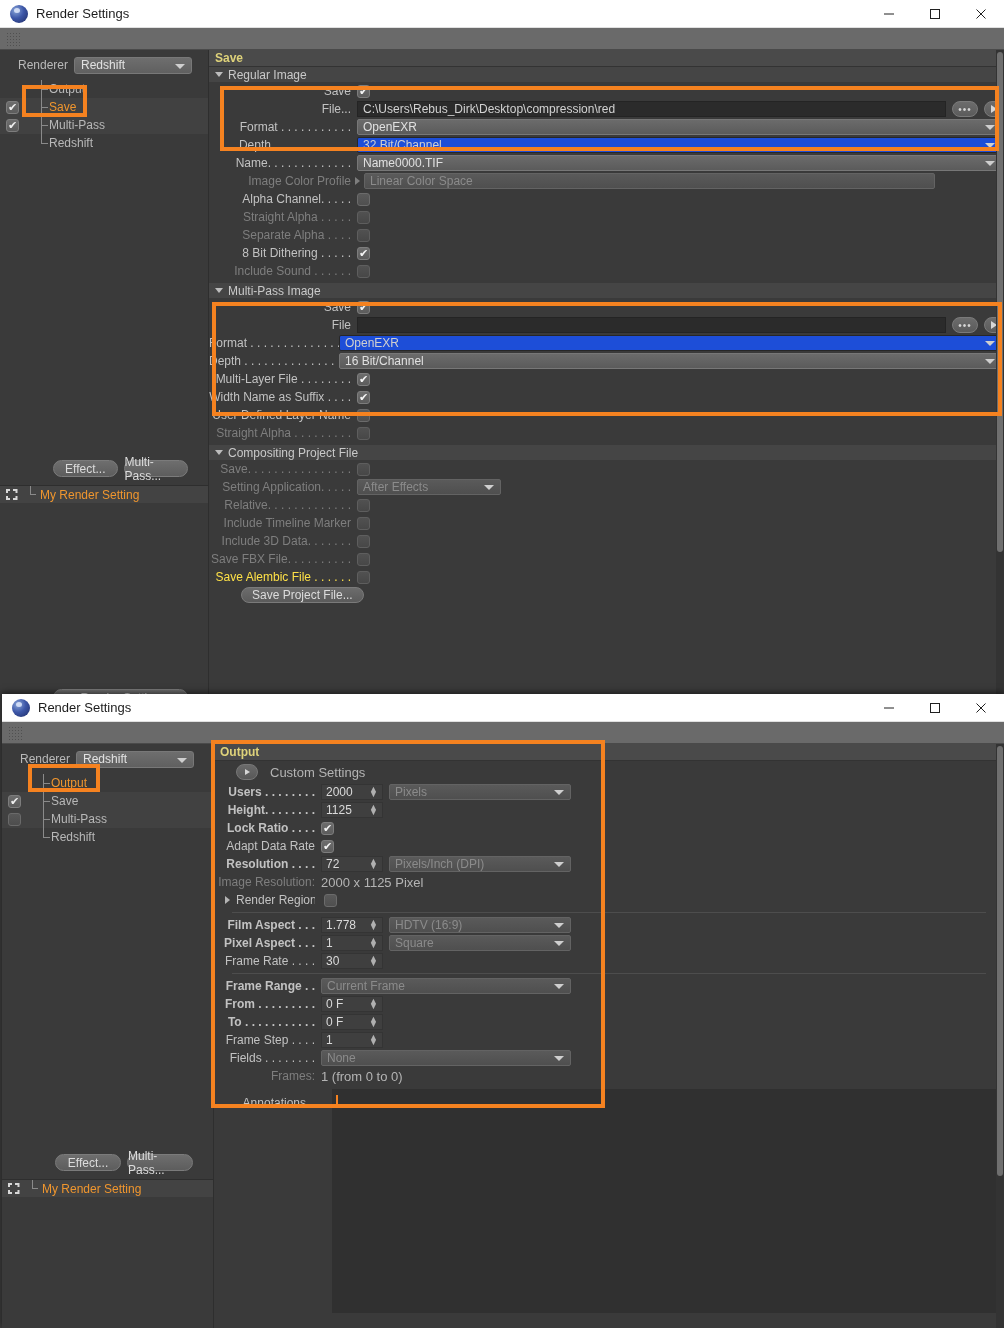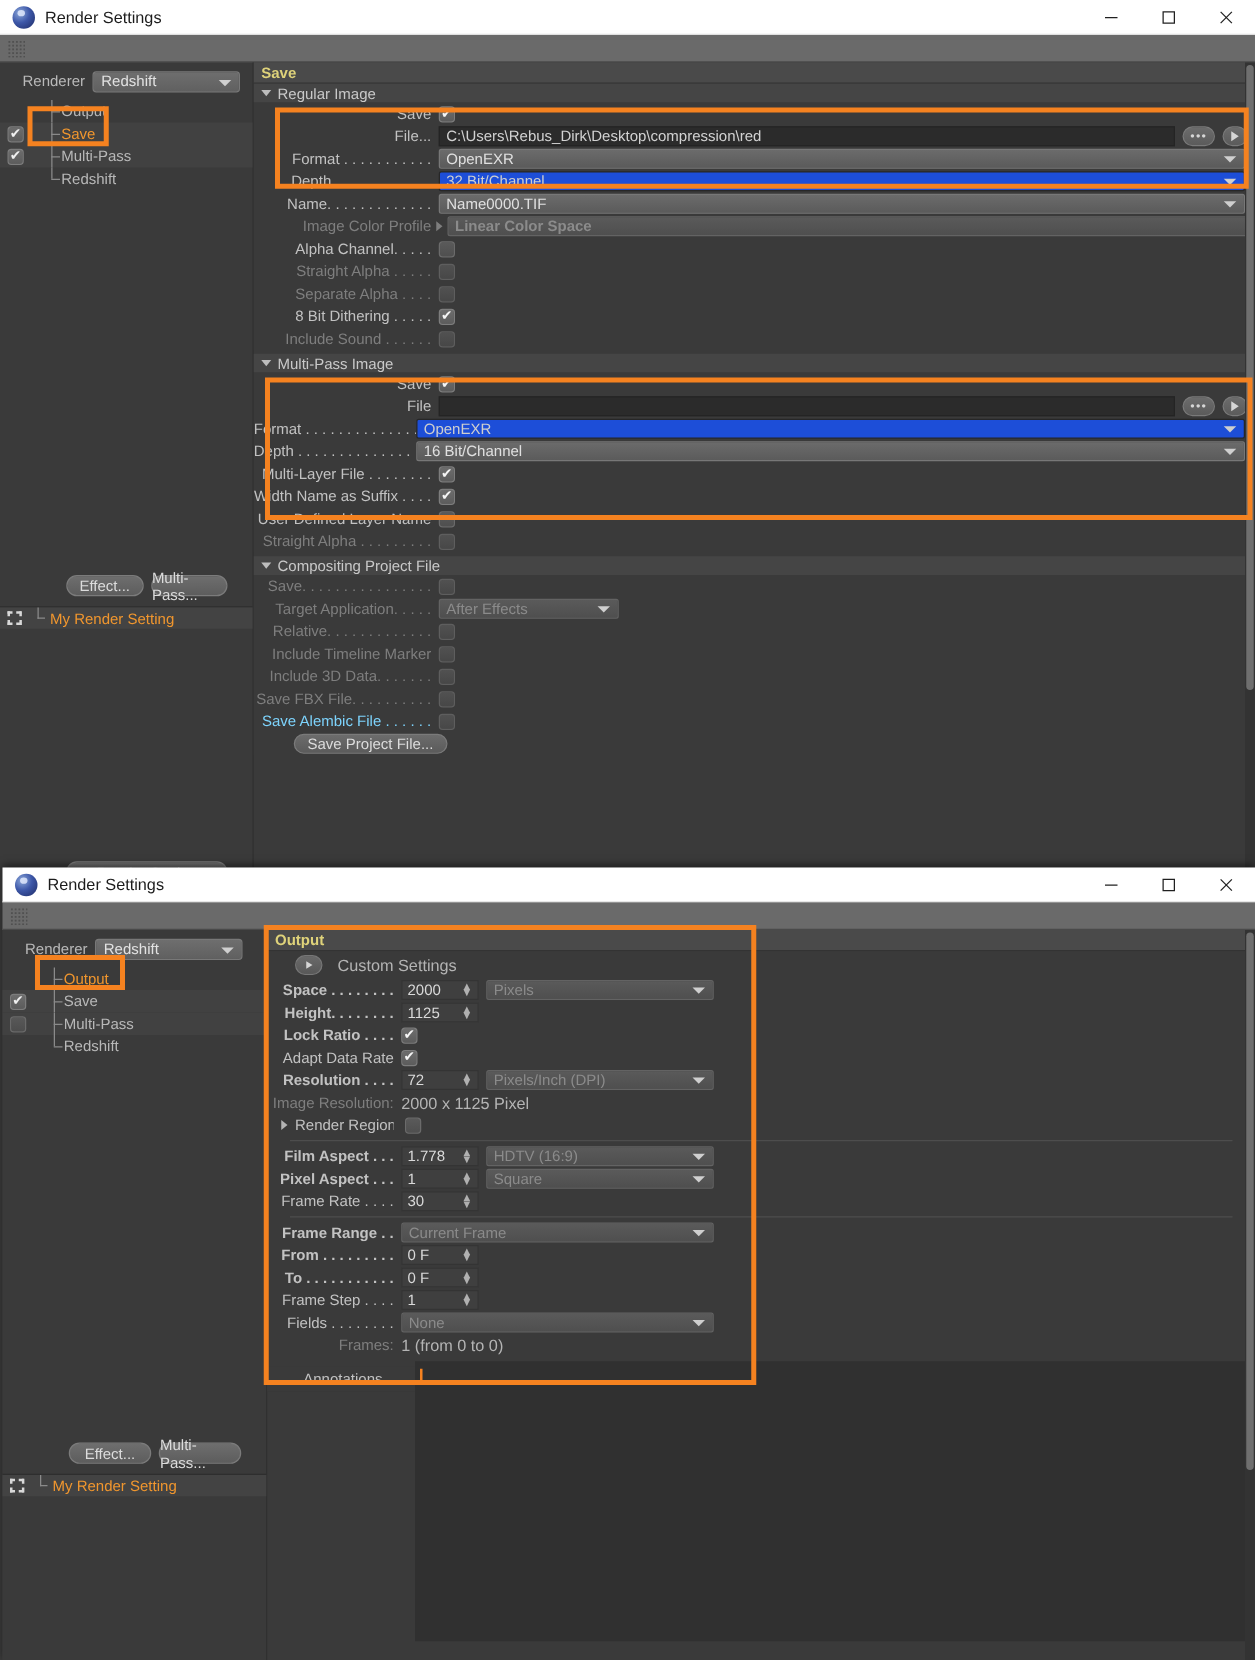--- a/index.html
+++ b/index.html
@@ -337,21 +337,21 @@
         <div class="row">
           <div class="lbl">Name. . . . . . . . . . . . .</div>
           <div class="dropdown" style="width:645px;">
             <span>Name0000.TIF</span>
             <span class="caret"></span>
           </div>
         </div>
         <div class="row">
           <div class="lbl dim">Image Color Profile</div>
           <span class="arrow-right dim" style="margin-left:-2px;margin-right:4px;"></span>
-          <div class="dropdown dim" style="width:646px;font-weight:bold;">
+          <div class="dropdown dim" style="width:571px;">
             <span>Linear Color Space</span>
           </div>
         </div>
         <div class="row">
           <div class="lbl">Alpha Channel. . . . .</div>
           <div class="chk off"></div>
         </div>
         <div class="row">
           <div class="lbl dim">Straight Alpha . . . . .</div>
           <div class="chk dimoff"></div>
@@ -422,21 +422,21 @@
       <div class="group-head" style="margin-top:3px;">
         <span class="tri"></span>
         <span>Compositing Project File</span>
       </div>
       <div class="sect">
         <div class="row">
           <div class="lbl dim">Save. . . . . . . . . . . . . . . .</div>
           <div class="chk dimoff"></div>
         </div>
         <div class="row">
-          <div class="lbl dim">Target Application. . . . .</div>
+          <div class="lbl dim">Setting Application. . . . .</div>
           <div class="dropdown dim" style="width:144px;">
             <span>After Effects</span>
             <span class="caret"></span>
           </div>
         </div>
         <div class="row">
           <div class="lbl dim">Relative. . . . . . . . . . . . .</div>
           <div class="chk dimoff"></div>
         </div>
         <div class="row">
@@ -445,21 +445,21 @@
         </div>
         <div class="row">
           <div class="lbl dim">Include 3D Data. . . . . . .</div>
           <div class="chk dimoff"></div>
         </div>
         <div class="row">
           <div class="lbl dim">Save FBX File. . . . . . . . . .</div>
           <div class="chk dimoff"></div>
         </div>
         <div class="row">
-          <div class="lbl dim" style="color:#7dd3fc;">Save Alembic File . . . . . .</div>
+          <div class="lbl dim" style="color:#fde047;">Save Alembic File . . . . . .</div>
           <div class="chk dimoff"></div>
         </div>
         <div class="row">
           <div style="width:32px;"></div>
           <div class="pillbtn">Save Project File...</div>
         </div>
       </div>
 
       <div class="vscroll" style="right:0;">
         <div class="vthumb" style="top:2px; height:500px;"></div>
@@ -562,21 +562,21 @@
       <div class="sect">
         <div class="row" style="height:22px;">
           <div style="width:22px;"></div>
           <div class="round-toggle">
               <span class="tri"></span>
             </div>
           <span class="static-txt" style="margin-left:12px;">Custom Settings</span>
         </div>
 
         <div class="row">
-          <div class="lbl" style="width:107px; font-weight:bold;">Space . . . . . . . .</div>
+          <div class="lbl" style="width:107px; font-weight:bold;">Users . . . . . . . .</div>
           <div class="spin" style="width:62px;">
             <span>2000</span>
             <span class="arrows">▲<br>▼</span>
           </div>
           <div class="dropdown dim" style="width:182px; margin-left:6px;">
             <span>Pixels</span>
             <span class="caret"></span>
           </div>
         </div>
 

